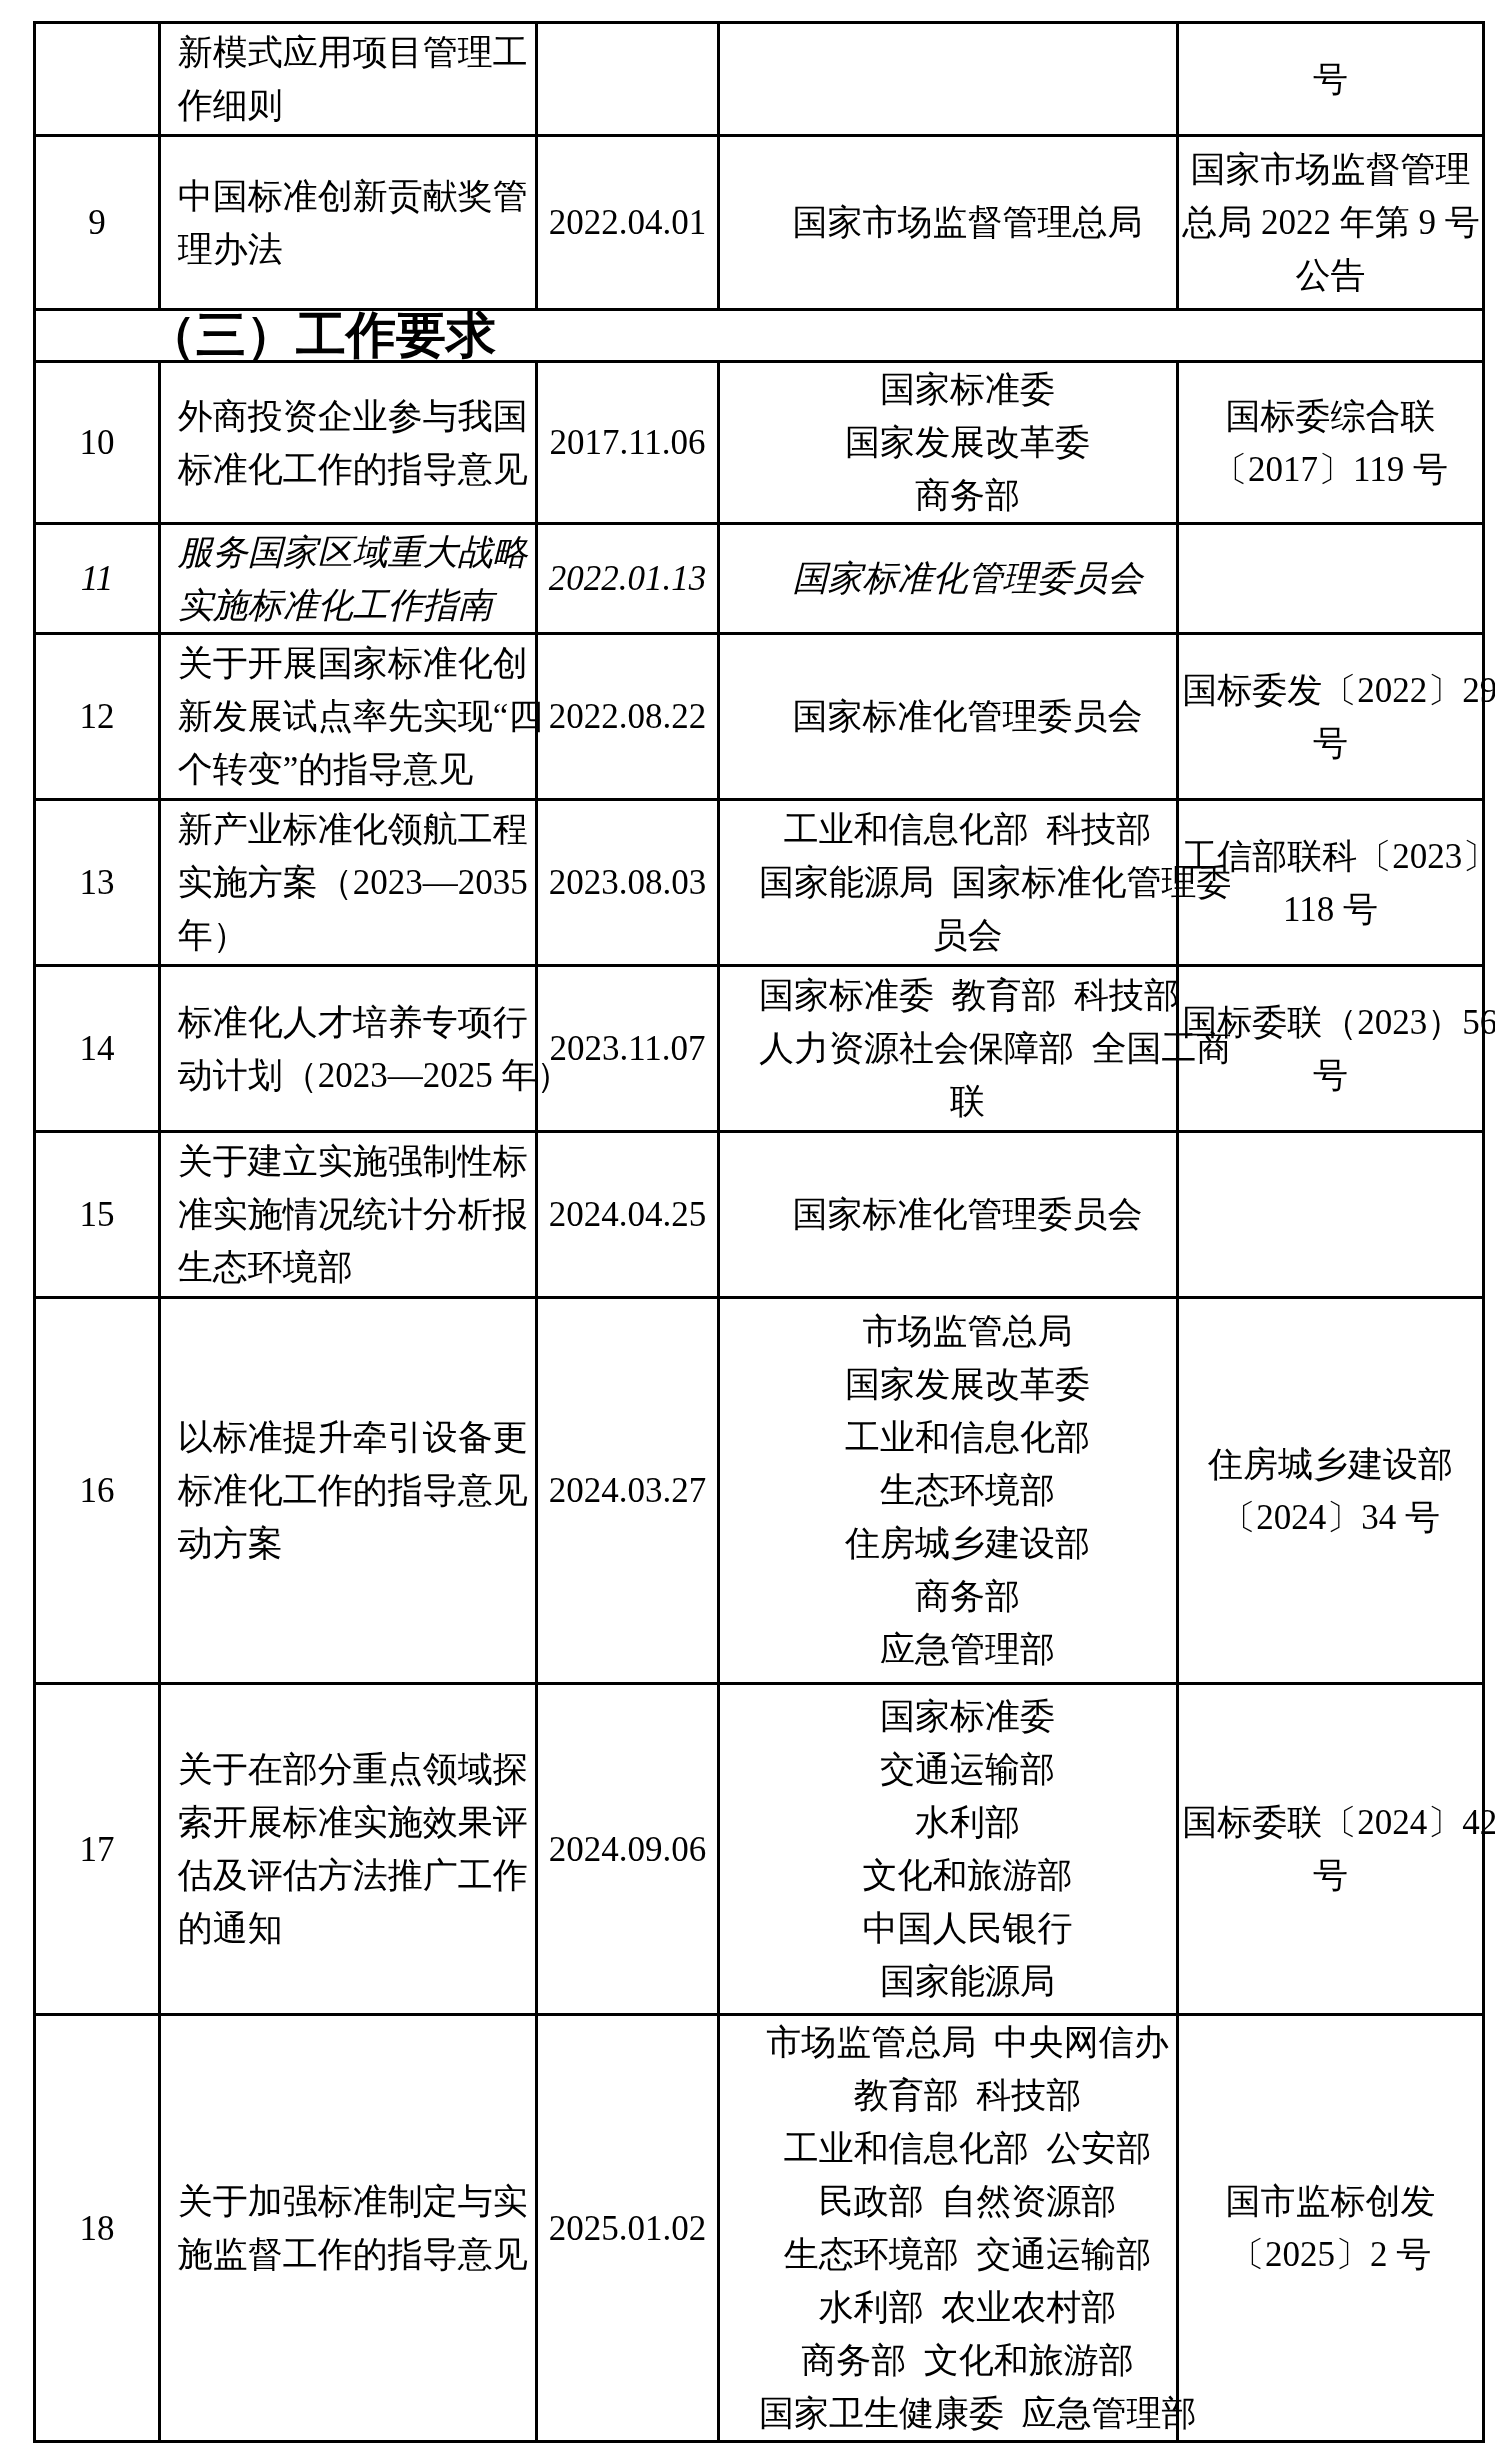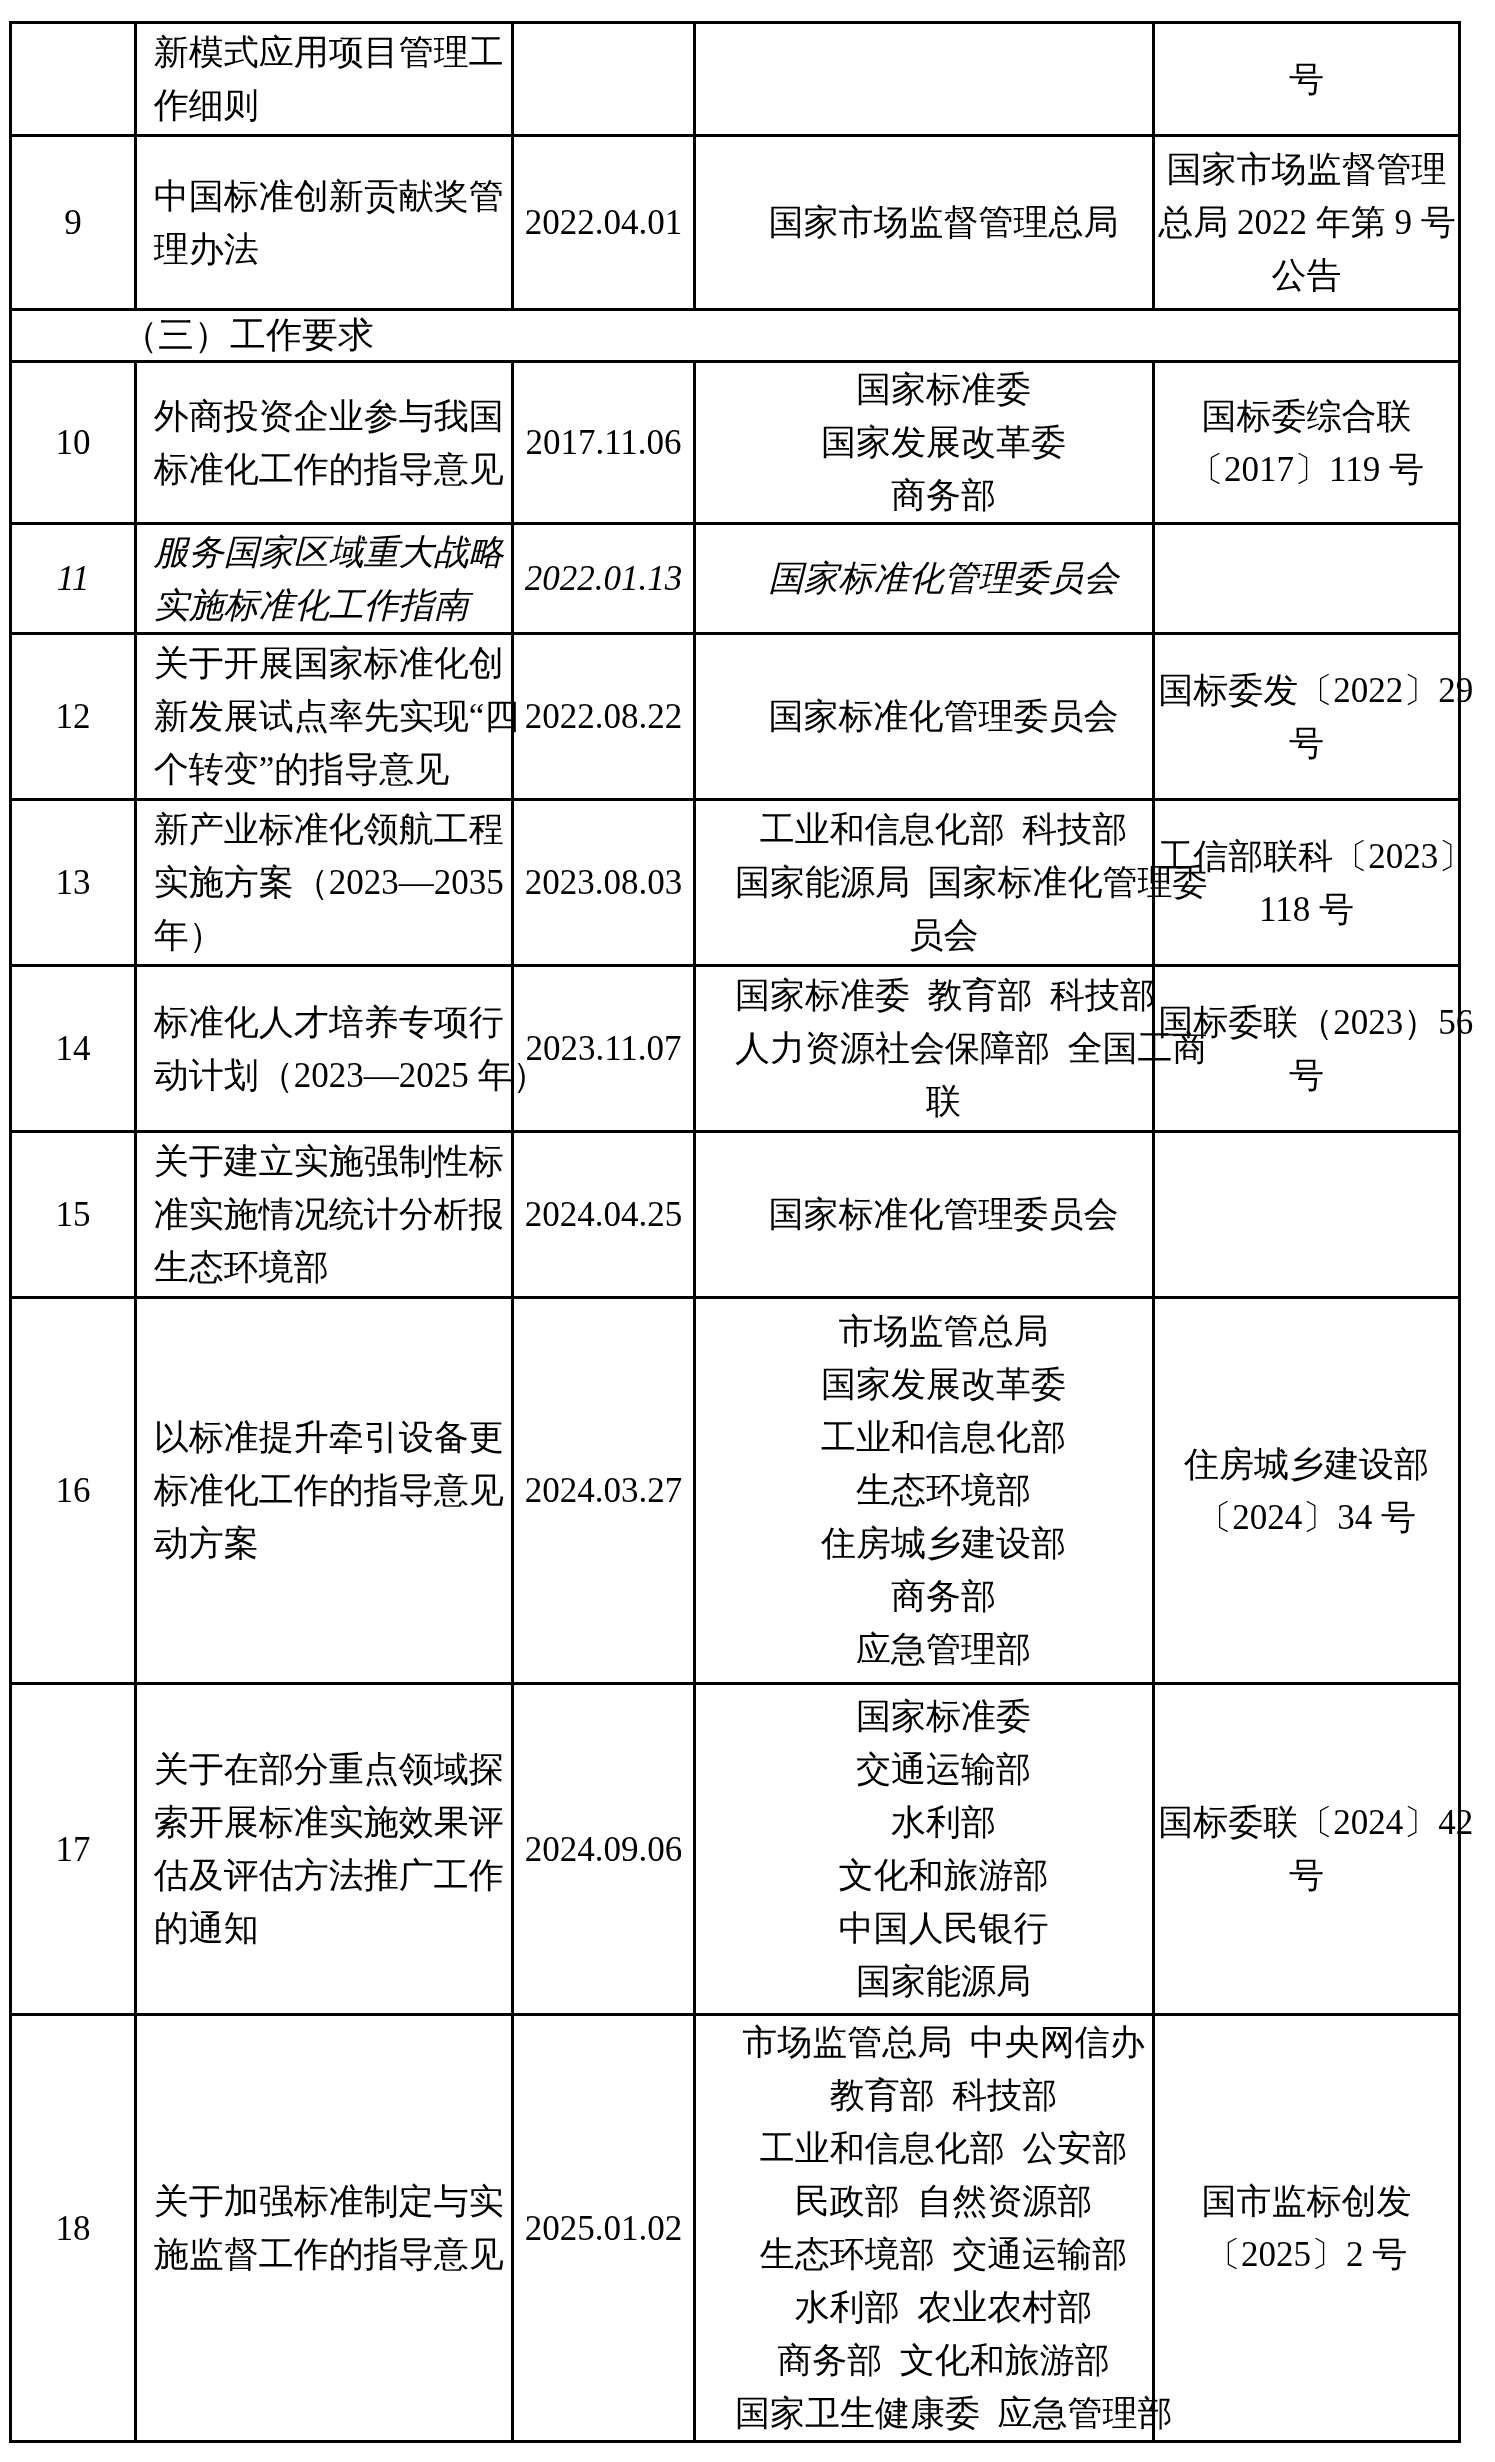--- a/index.html
+++ b/index.html
@@ -5,21 +5,21 @@
   html,body { margin:0; padding:0; background:#ffffff; }
   .page {
     position:relative;
     width:1496px; height:2462px;
     background:#ffffff;
     color:#000000;
     font-family:"Liberation Serif","DejaVu Serif",serif;
     overflow:hidden;
   }
   table.doc-table {
-    position:absolute; left:9px; top:21px;
+    position:absolute; left:33px; top:21px;
     width:1450px;
     border-collapse:collapse;
     table-layout:fixed;
   }
   td {
     border:3.3px solid #000000;
     vertical-align:middle;
     padding:0;
     overflow:visible;
   }
@@ -27,21 +27,21 @@
   .c-no   { text-align:center; }
   .c-date { text-align:center; }
   .c-date .line, .c-no .line { white-space:nowrap; }
   .c-title { text-align:left; padding-left:16.7px; padding-right:5px; }
   .c-agency { text-align:center;padding-left:39px; }
   .c-doc { text-align:center; padding-left:3.3px; padding-right:3.3px; }
   .c-section {
     text-align:left; padding-left:110px;
     font-weight:bold;
   }
-  .c-section .line { font-size:36px; line-height:45px; font-weight:normal; }
+  .c-section .line { font-size:50px; line-height:45px; font-weight:bold; }
 </style>
 </head>
 <body>
 
 <div class="page">
   <table class="doc-table">
     <colgroup id="cols">
         <col style="width: 125px;">
         <col style="width: 377px;">
         <col style="width: 182px;">

